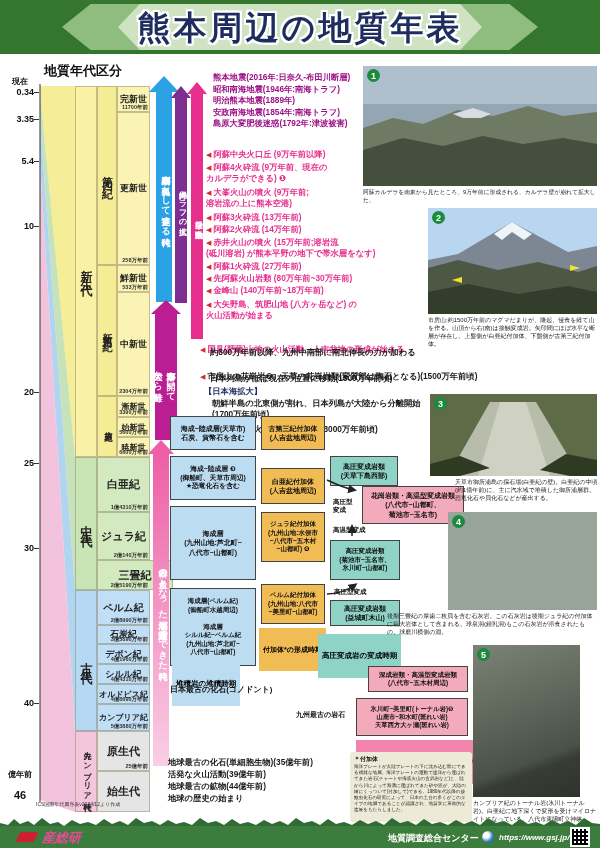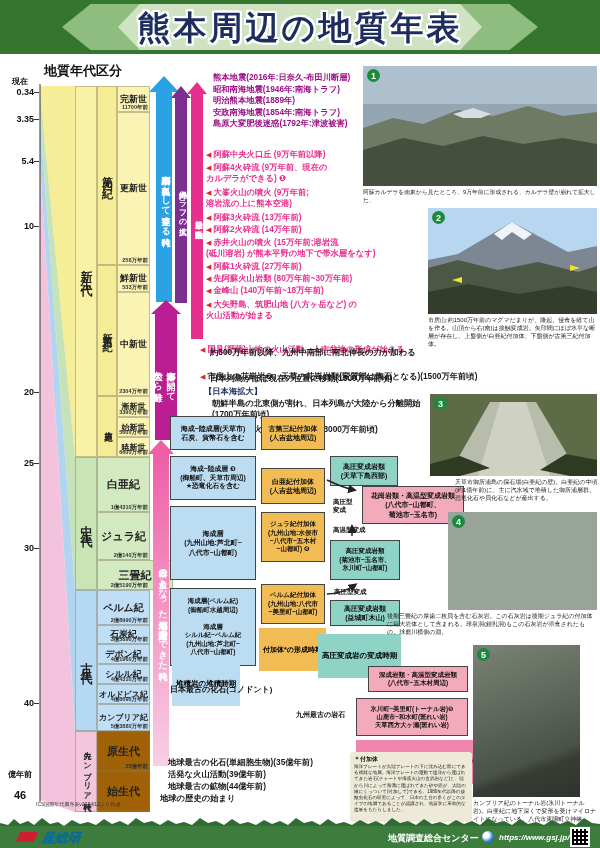--- a/index.html
+++ b/index.html
@@ -5,21 +5,21 @@
   html,body{margin:0;padding:0;}
   body{width:600px;height:848px;position:relative;overflow:hidden;background:#fff;
        font-family:"Liberation Sans","DejaVu Sans",sans-serif;}
   .abs{position:absolute;}
   .vt{writing-mode:vertical-rl;text-orientation:upright;}
   .cell{position:absolute;display:flex;align-items:center;justify-content:center;
         border:0.5px solid rgba(130,125,90,.45);font-weight:bold;color:#222;box-sizing:border-box;}
   .era-y{background:#f8f1a6;} .per-y{background:#f6ec96;} .epo-y{background:#faf3b4;}
   .era-g{background:#c9e4b5;} .per-g{background:#d3e9c0;}
   .era-b{background:#b5d9f3;} .per-b{background:#c0def5;}
-  .era-p{background:#f4c6dc;} .per-p{background:#a16207;}
+  .era-p{background:#f4c6dc;} .per-p{background:#e5e5e5;}
   .bdate{position:absolute;left:96px;width:52px;text-align:right;font-size:5.5px;
          font-weight:bold;color:#333;line-height:1;z-index:5;}
   .tick{position:absolute;left:8px;width:26px;text-align:right;font-size:9px;font-weight:bold;color:#111;}
   .tickmark{position:absolute;left:34px;width:5px;height:1px;background:#333;}
   .ah{position:absolute;width:0;height:0;}
   .abody{position:absolute;display:flex;align-items:flex-start;justify-content:center;
          color:#fff;font-weight:bold;padding-top:6px;box-sizing:border-box;}
   .quake{color:#9c1187;font-weight:bold;font-size:8.3px;line-height:11.6px;}
   .ev{position:absolute;color:#e7308e;font-weight:bold;font-size:8.3px;line-height:1.3;
       white-space:pre-line;}
@@ -309,28 +309,28 @@
 <div class="cap" style="left:473px;top:800px;width:125px;">カンブリア紀のトーナル岩(氷川トーナル岩)。白亜紀に地下深くで変形を受けマイロナイトになっている。八代市東陽町立神峡。</div>
 
 <div class="abs" style="left:350px;top:752px;width:122px;height:70px;background:#edead8;border-radius:3px;padding:3px 4px;box-sizing:border-box;">
   <div style="font-size:6px;font-weight:bold;color:#111;">＊付加体</div>
   <div style="font-size:4.6px;line-height:1.35;color:#222;">海洋プレートが大陸プレートの下に沈み込む際にできる複雑な地層。海洋プレートの運動で遠洋から運ばれてきた岩石(チャートや海底火山の玄武岩など)と、陸から川によって海溝に運ばれてきた砂や泥が、大陸の縁にくっついて(付加して)できる。1980年代以降の放散虫化石の研究によって、日本の土台の多くがこのタイプの地層であることが認識され、地質学に革命的な進展をもたらしました。</div>
 </div>
 
 <div class="bl" style="left:168px;top:757px;">地球最古の化石(単細胞生物)(35億年前)</div>
 <div class="bl" style="left:168px;top:769px;">活発な火山活動(39億年前)</div>
 <div class="bl" style="left:168px;top:781px;">地球最古の鉱物(44億年前)</div>
-<div class="bl" style="left:160px;top:793px;">地球の歴史の始まり</div>
+<div class="bl" style="left:168px;top:793px;">地球の歴史の始まり</div>
 
 <svg class="abs" style="left:0;top:812px;" width="600" height="20" viewBox="0 0 600 20">
   <path d="M0,20 L0,11 L8,13 L14,7 L20,12 L28,9 L34,13 L42,6 L50,12 L58,10 L64,14 L72,8 L80,12 L88,10 L96,13 L104,7 L112,12 L120,9 L128,13 L136,6 L144,11 L152,9 L160,13 L168,8 L176,12 L184,10 L192,13 L200,6 L208,11 L216,9 L224,13 L232,7 L240,12 L248,10 L256,13 L264,8 L272,12 L280,9 L288,13 L296,6 L304,11 L312,9 L320,13 L328,7 L336,12 L344,10 L352,13 L360,8 L368,12 L376,9 L384,13 L392,6 L400,11 L408,9 L416,13 L424,7 L432,12 L440,10 L448,13 L456,8 L464,12 L472,9 L480,13 L488,6 L496,11 L504,9 L512,13 L520,7 L528,12 L536,10 L544,13 L552,8 L560,12 L568,9 L576,13 L584,6 L592,11 L600,12 L600,20 Z" fill="#2f6b33"></path>
 </svg>
 <div class="abs" style="left:0;top:826px;width:600px;height:22px;background:#3c7c3c;"></div>
 <div class="abs" style="left:18px;top:832px;width:18px;height:10px;background:#cc1f2f;transform:skewX(-25deg);border-radius:1px;z-index:6;"></div>
-<div class="abs" style="left:42px;top:829px;font-size:13px;font-weight:900;font-style:italic;color:#0369a1;z-index:6;">産総研</div>
+<div class="abs" style="left:42px;top:829px;font-size:13px;font-weight:900;font-style:italic;color:#ec4899;z-index:6;">産総研</div>
 <div class="abs" style="left:368px;top:832px;font-size:9px;font-weight:bold;color:#fff;z-index:6;margin-left:20px;">地質調査総合センター</div>
 <div class="abs" style="left:482px;top:831px;width:12px;height:12px;border-radius:50%;z-index:6;
             background:radial-gradient(circle at 35% 35%, #fff 25%, #2a7ec2 60%, #1b5e96 100%);"></div>
 <div class="abs" style="left:499px;top:833px;font-size:8px;font-style:italic;font-weight:bold;color:#fff;z-index:6;text-align:right;">https://www.gsj.jp/</div>
 <div class="abs" style="left:570px;top:827px;width:20px;height:20px;background:#fff;padding:2px;box-sizing:border-box;z-index:6;">
   <div style="width:100%;height:100%;
        background-image:repeating-linear-gradient(0deg,#000 0 2px,transparent 2px 4px),
                         repeating-linear-gradient(90deg,#000 0 2px,#fff 2px 4px);"></div>
 </div>
 

